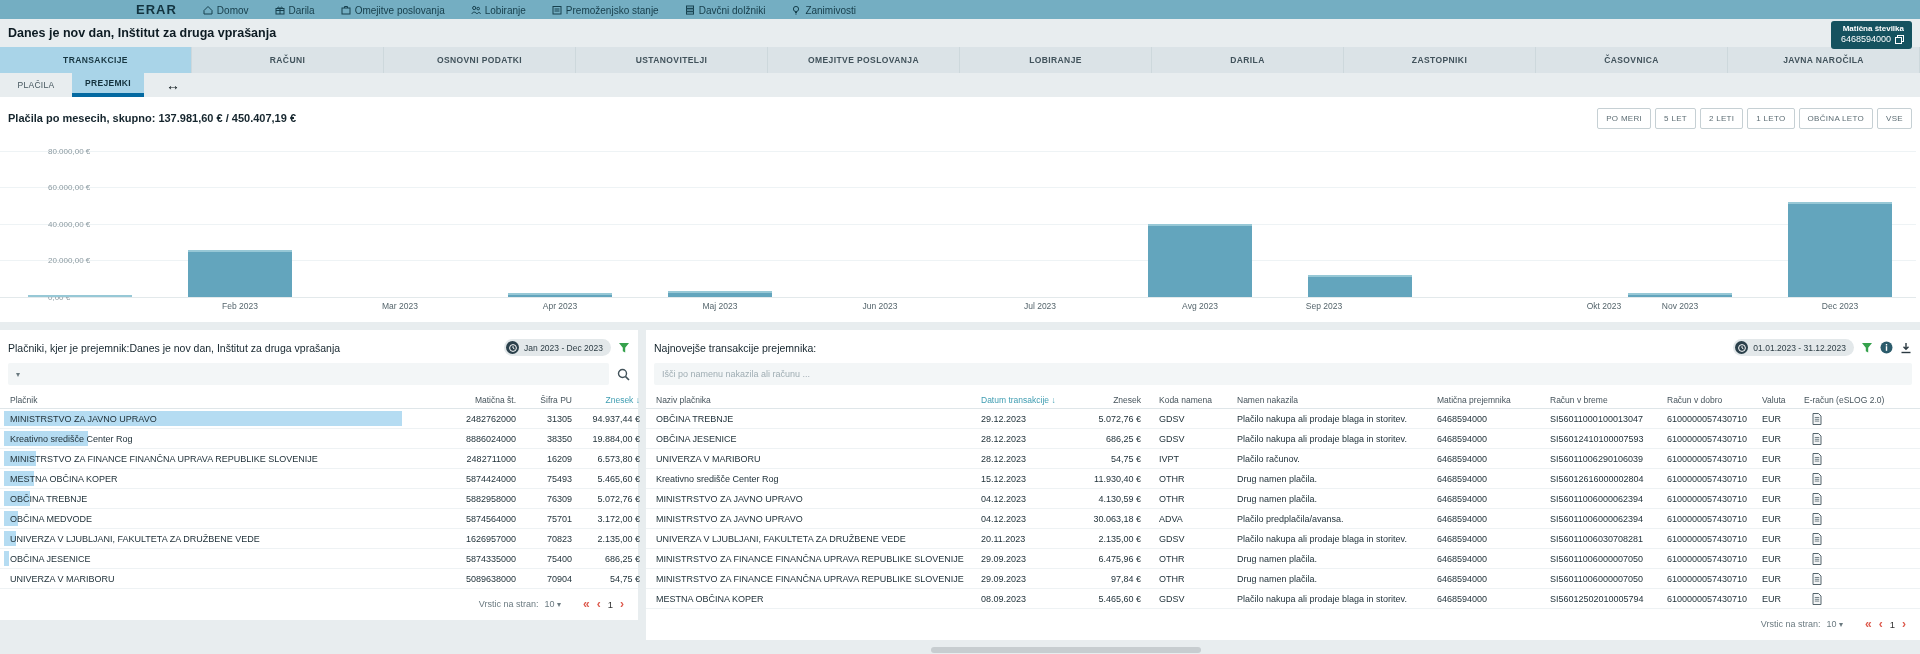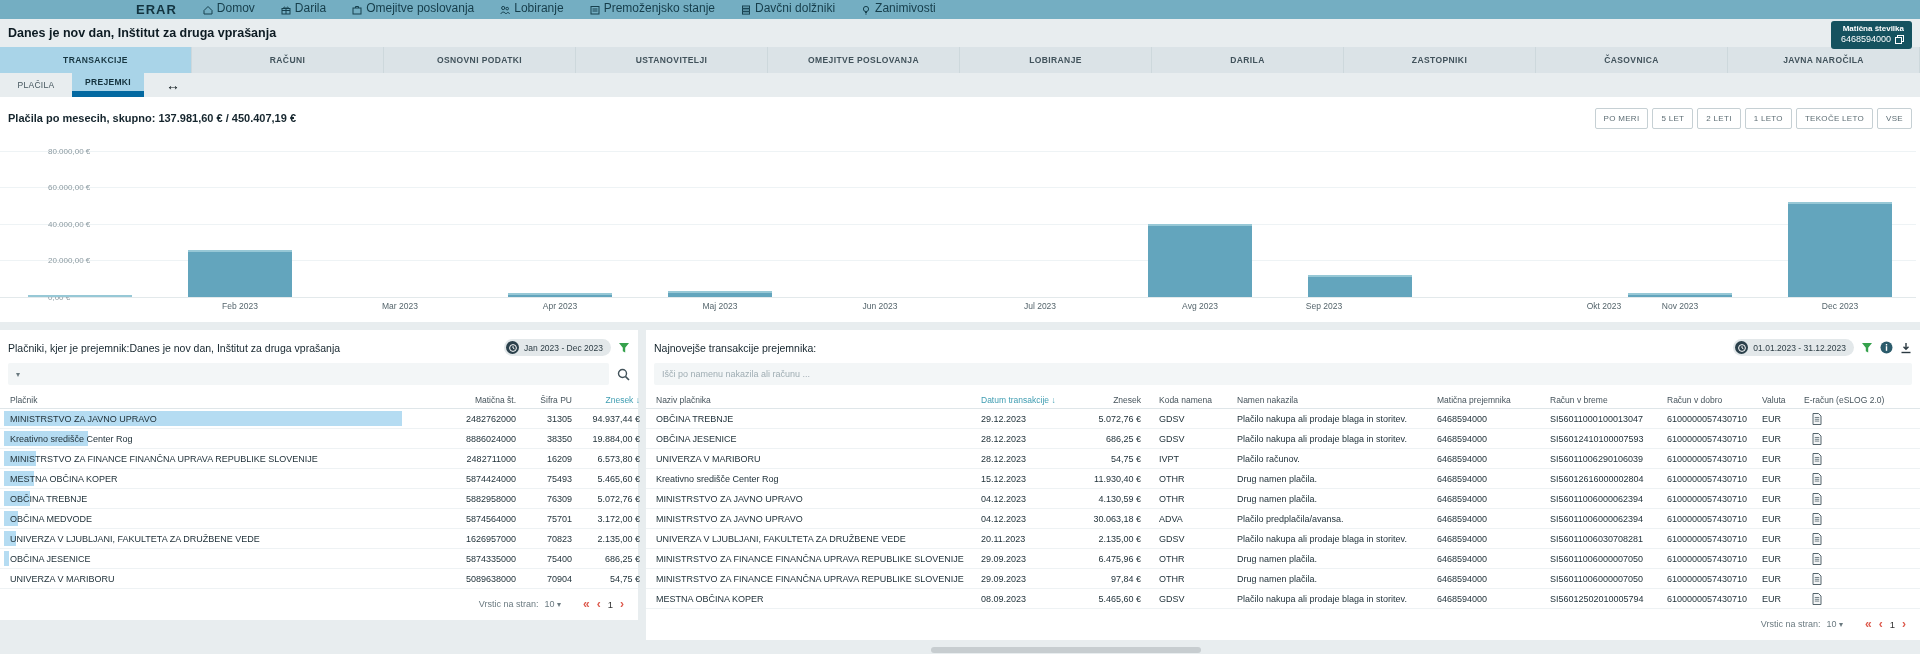--- a/index.html
+++ b/index.html
@@ -4,43 +4,43 @@
 <style>
   * { margin:0; padding:0; box-sizing:border-box; }
   html,body { width:1920px; height:654px; overflow:hidden;
     font-family:"Liberation Sans","DejaVu Sans",sans-serif;
     background:#e8edef; color:#1f2e36; }
   svg { display:block; }
 
   
   .navbar { height:19px; background:#74aec2; display:flex; align-items:center; }
   .brand { margin-left:136px; font-size:13px; font-weight:bold; letter-spacing:1px; color:#12333f; }
-  .nav-item { display:inline-flex; align-items:flex-end; gap:4px; margin-left:26px;
-    font-size:12px; color:#163d4a; cursor:pointer; }
+  .nav-item { display:inline-flex; align-items:flex-start; gap:4px; margin-left:26px;
+    font-size:10px; color:#163d4a; cursor:pointer; }
   .nav-item .ic { width:10px; height:10px; }
 
   
   .titlebar { position:relative; height:28px; }
   .page-title { position:absolute; left:8px; top:7px; font-size:12.5px; font-weight:bold; color:#0d1b22; }
   .reg-badge { position:absolute; right:8px; top:2px; background:#15525f; color:#fff;
     padding:3px 8px 4px 10px; border-radius:3px; text-align:right; line-height:1.25; }
   .reg-badge .l1 { font-size:8px; font-weight:bold; }
   .reg-badge .l2 { font-size:9px; display:flex; align-items:center; gap:4px; justify-content:flex-end; }
 
   
   .tabs { display:flex; height:26px; margin-top:0px; }
   .tab { flex:1; display:flex; align-items:center; justify-content:center;
     font-size:8.5px; letter-spacing:.4px; color:#41525b; background:#dbe3e7;
     border-right:1px solid #cdd8dc; cursor:pointer;font-weight:bold; }
   .tab.active { background:#a9d4e8; color:#173641; font-weight:bold; }
   .subtabs { display:flex; height:24px; align-items:stretch; }
   .subtab { width:72px; display:flex; align-items:center; justify-content:center;
     font-size:8.5px; letter-spacing:.3px; color:#44555d; cursor:pointer; }
   .subtab.active { background:#a9d4e8; color:#14323d; font-weight:bold;
-    border-bottom:6px solid #0369a1; }
+    border-bottom:4px solid #0369a1; }
   .swap { align-self:center; margin-left:22px; font-size:14px; font-weight:bold; color:#0b161a; cursor:pointer; }
 
   
   .chart-card { background:#fff; height:225px; }
   .chart-head { display:flex; justify-content:space-between; align-items:center;
     height:42px; padding:0 8px; }
   .chart-title { font-size:11px; font-weight:bold; color:#15252d; }
   .ranges { display:flex; gap:4px; }
   .range-btn { background:#fff; border:1px solid #c6d0d4; border-radius:2px;
     font-size:8px; letter-spacing:.3px; color:#5d6d74; padding:5px 8px; cursor:pointer;
@@ -195,21 +195,21 @@
 </div>
 
 <div class="chart-card">
   <div class="chart-head">
     <div class="chart-title">Plačila po mesecih, skupno: 137.981,60 € / 450.407,19 €</div>
     <div class="ranges" id="ranges">
         <button class="range-btn">PO MERI</button>
         <button class="range-btn">5 LET</button>
         <button class="range-btn">2 LETI</button>
         <button class="range-btn">1 LETO</button>
-        <button class="range-btn">TEKOČE LETO</button>
+        <button class="range-btn">OBČINA LETO</button>
         <button class="range-btn">VSE</button>
       </div>
   </div>
   <div class="plot" id="plot">
       <div class="gridline" style="top: 11.5px;"></div>
       <div class="ytick" style="top: 11.5px;">80.000,00 €</div>
       <div class="gridline" style="top: 48.125px;"></div>
       <div class="ytick" style="top: 48.125px;">60.000,00 €</div>
       <div class="gridline" style="top: 84.75px;"></div>
       <div class="ytick" style="top: 84.75px;">40.000,00 €</div>

